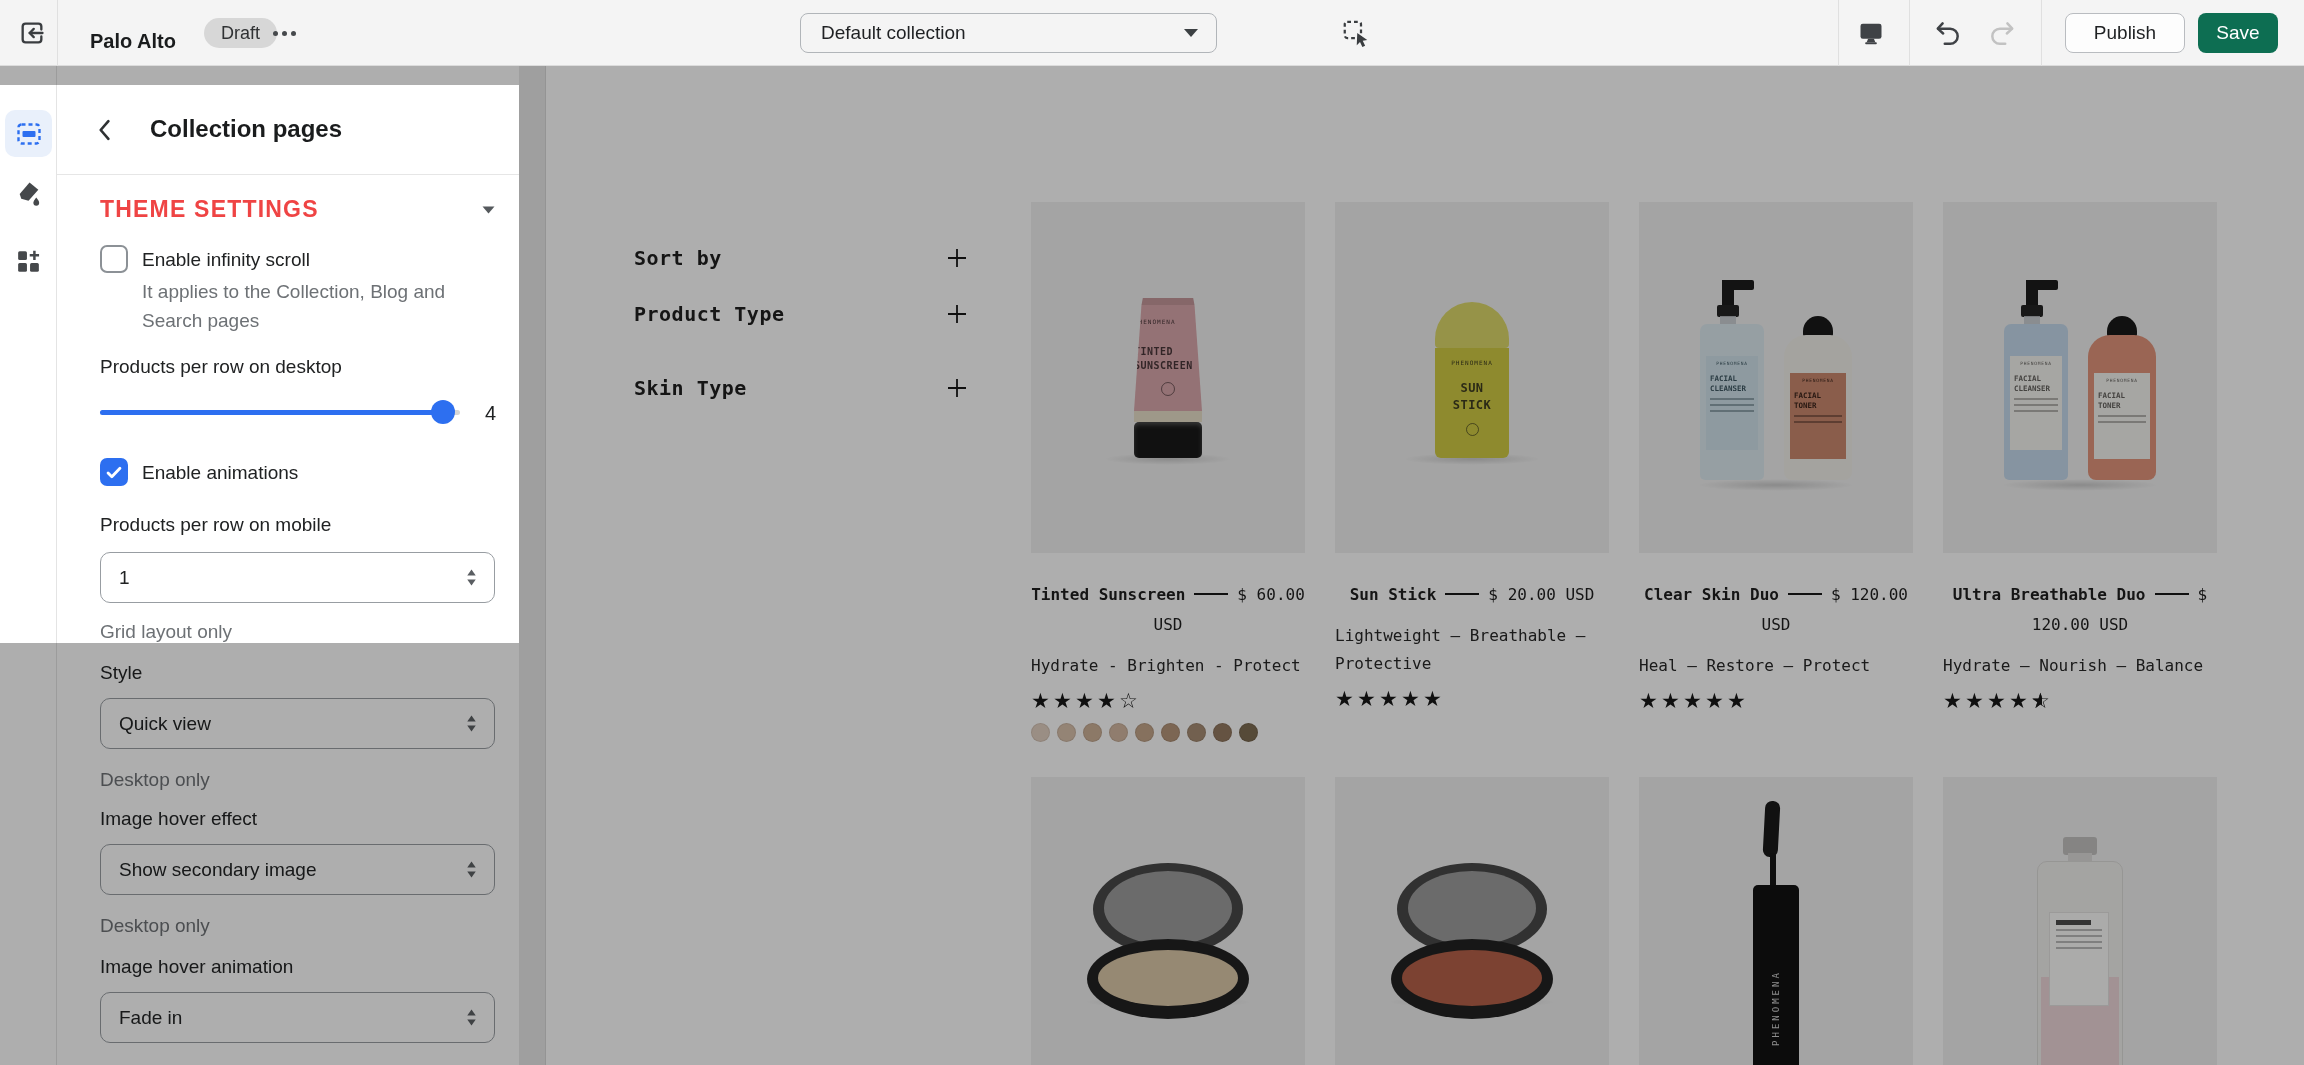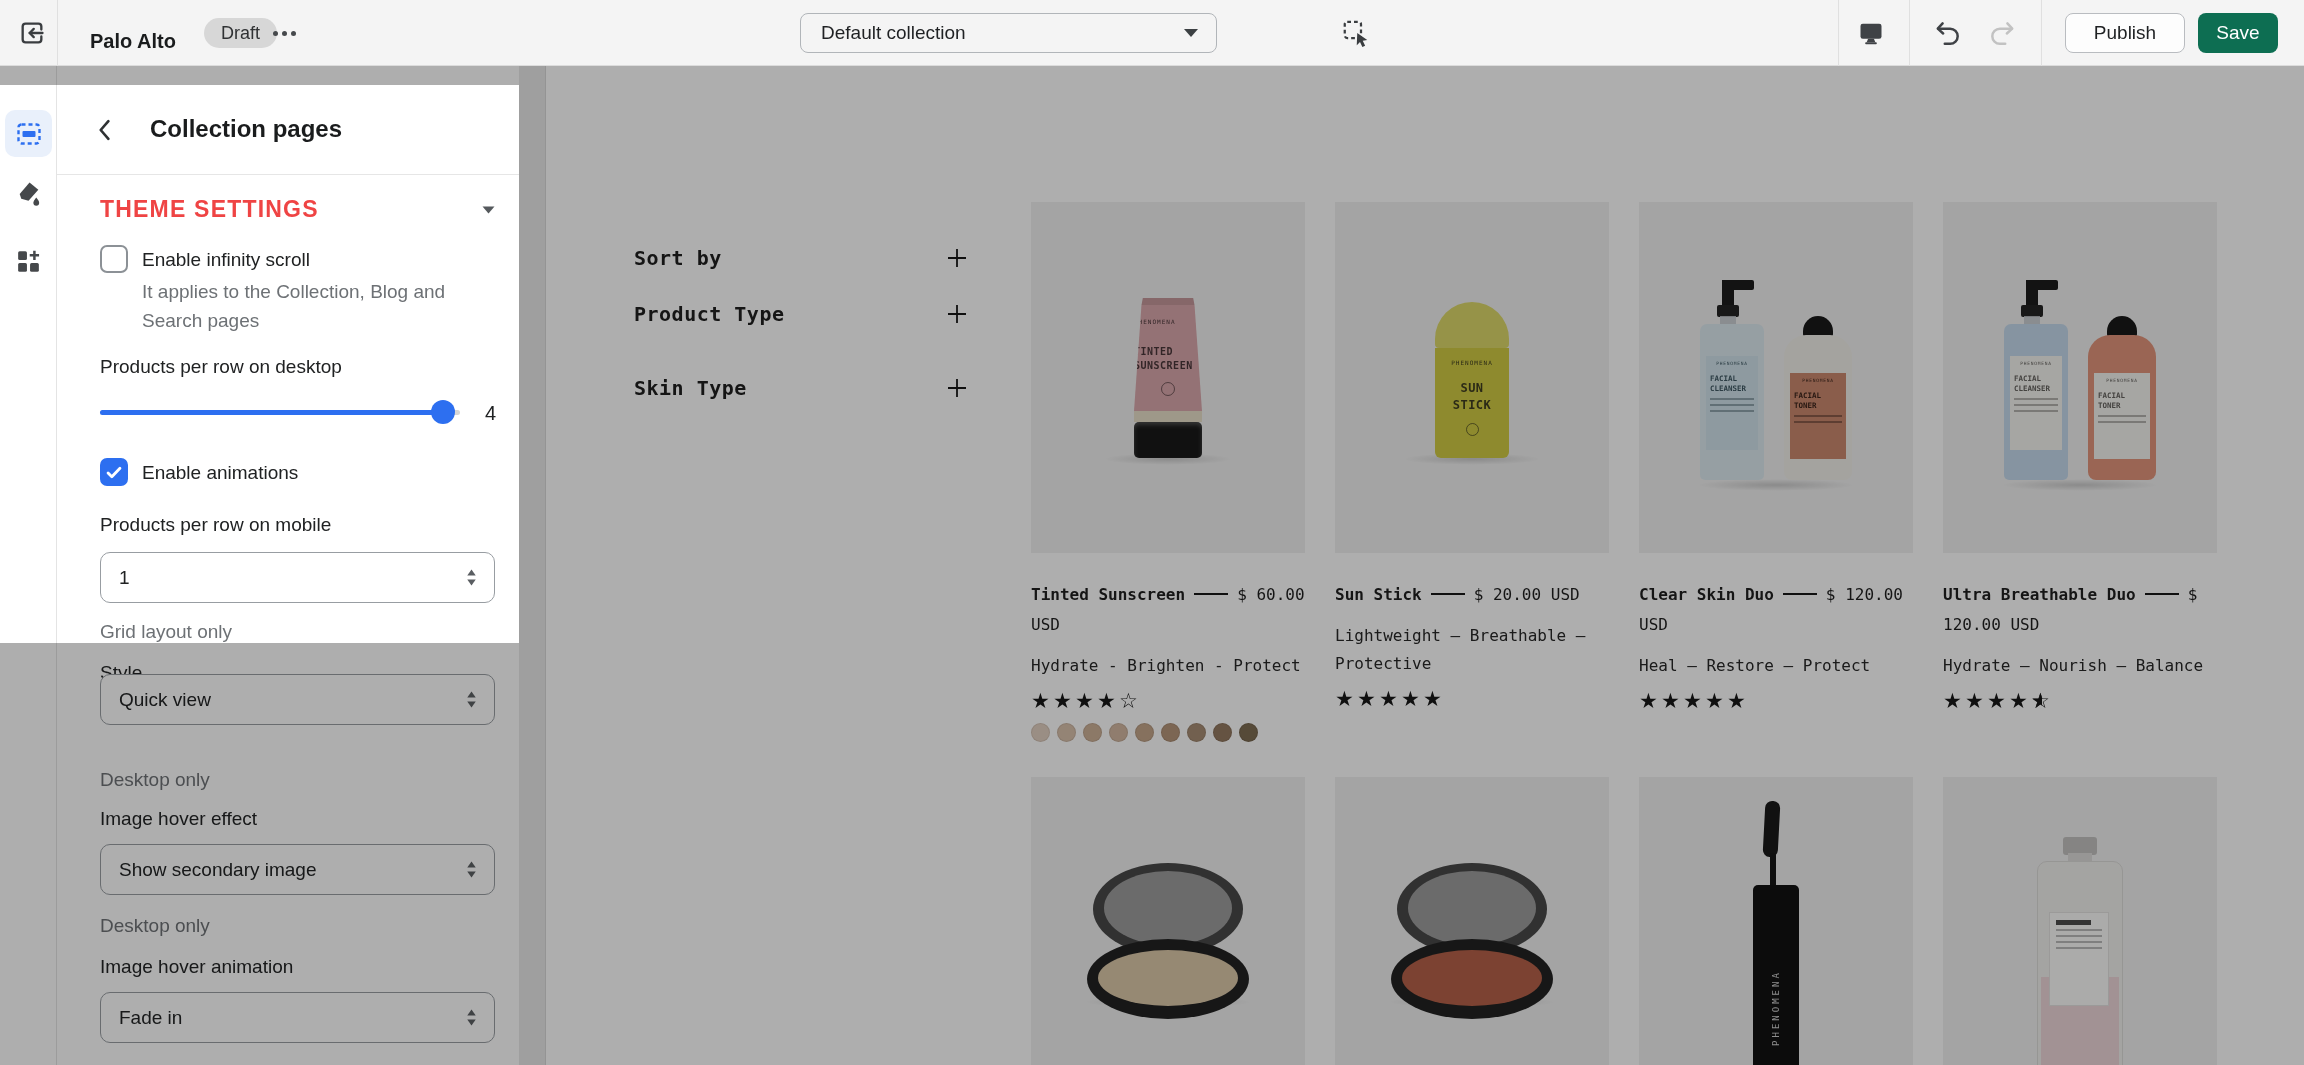--- a/index.html
+++ b/index.html
@@ -87,21 +87,21 @@
     border-left:1px solid #d8d8d8; overflow:hidden;
     font-family:"DejaVu Sans Mono","Liberation Mono",monospace; color:#1c1c1c; }
   .filter-row { position:absolute; left:88px; width:334px; height:34px; display:flex;
     align-items:center; justify-content:space-between; cursor:pointer; }
   .f-label { font-size:20px; font-weight:700; letter-spacing:.5px; }
   .grid { position:absolute; left:485px; display:grid; grid-template-columns:repeat(4,274px);
     column-gap:30px; }
   .card { cursor:pointer; }
   .card-img { position:relative; width:274px; height:351px; background:#f1f1f1; overflow:hidden; }
   .card-info { padding-top:27px; font-size:16px; }
-  .p-title { line-height:30px; }
+  .p-title { line-height:30px;text-align:center; }
   .p-name { font-weight:700; }
   .p-dash { display:inline-block; width:34px; height:2px; background:#141414; margin:0 9px;
     position:relative; top:-5px; }
   .p-desc { margin-top:12px; line-height:28px; color:#242424; }
   .p-stars { margin-top:8px; font-size:21px; line-height:26px; color:#141414;
     font-family:"DejaVu Sans",sans-serif; }
   .st { display:inline-block; width:22px; }
   .st.half { position:relative; }
   .st.half .fill { position:absolute; left:0; top:0; width:11px; overflow:hidden; }
   .p-swatches { margin-top:9px; display:flex; }
@@ -241,21 +241,21 @@
       <div class="select" style="top:486px">
         <span>1</span>
         <svg width="13" height="19" viewBox="0 0 12 18">
             <path d="M6 1.5 10 7H2z" fill="#5a5e62"></path>
             <path d="M6 16.5 2 11h8z" fill="#5a5e62"></path>
           </svg>
       </div>
       <p class="helper" style="left:43px;top:551px">Grid layout only</p>
 
       <label class="fld-label" style="top:596px">Style</label>
-      <div class="select" style="top:608px">
+      <div class="select" style="top:632px">
         <span>Quick view</span>
         <svg width="13" height="19" viewBox="0 0 12 18">
             <path d="M6 1.5 10 7H2z" fill="#5a5e62"></path>
             <path d="M6 16.5 2 11h8z" fill="#5a5e62"></path>
           </svg>
       </div>
       <p class="helper" style="left:43px;top:699px">Desktop only</p>
 
       <label class="fld-label" style="top:742px">Image hover effect</label>
       <div class="select" style="top:778px">

